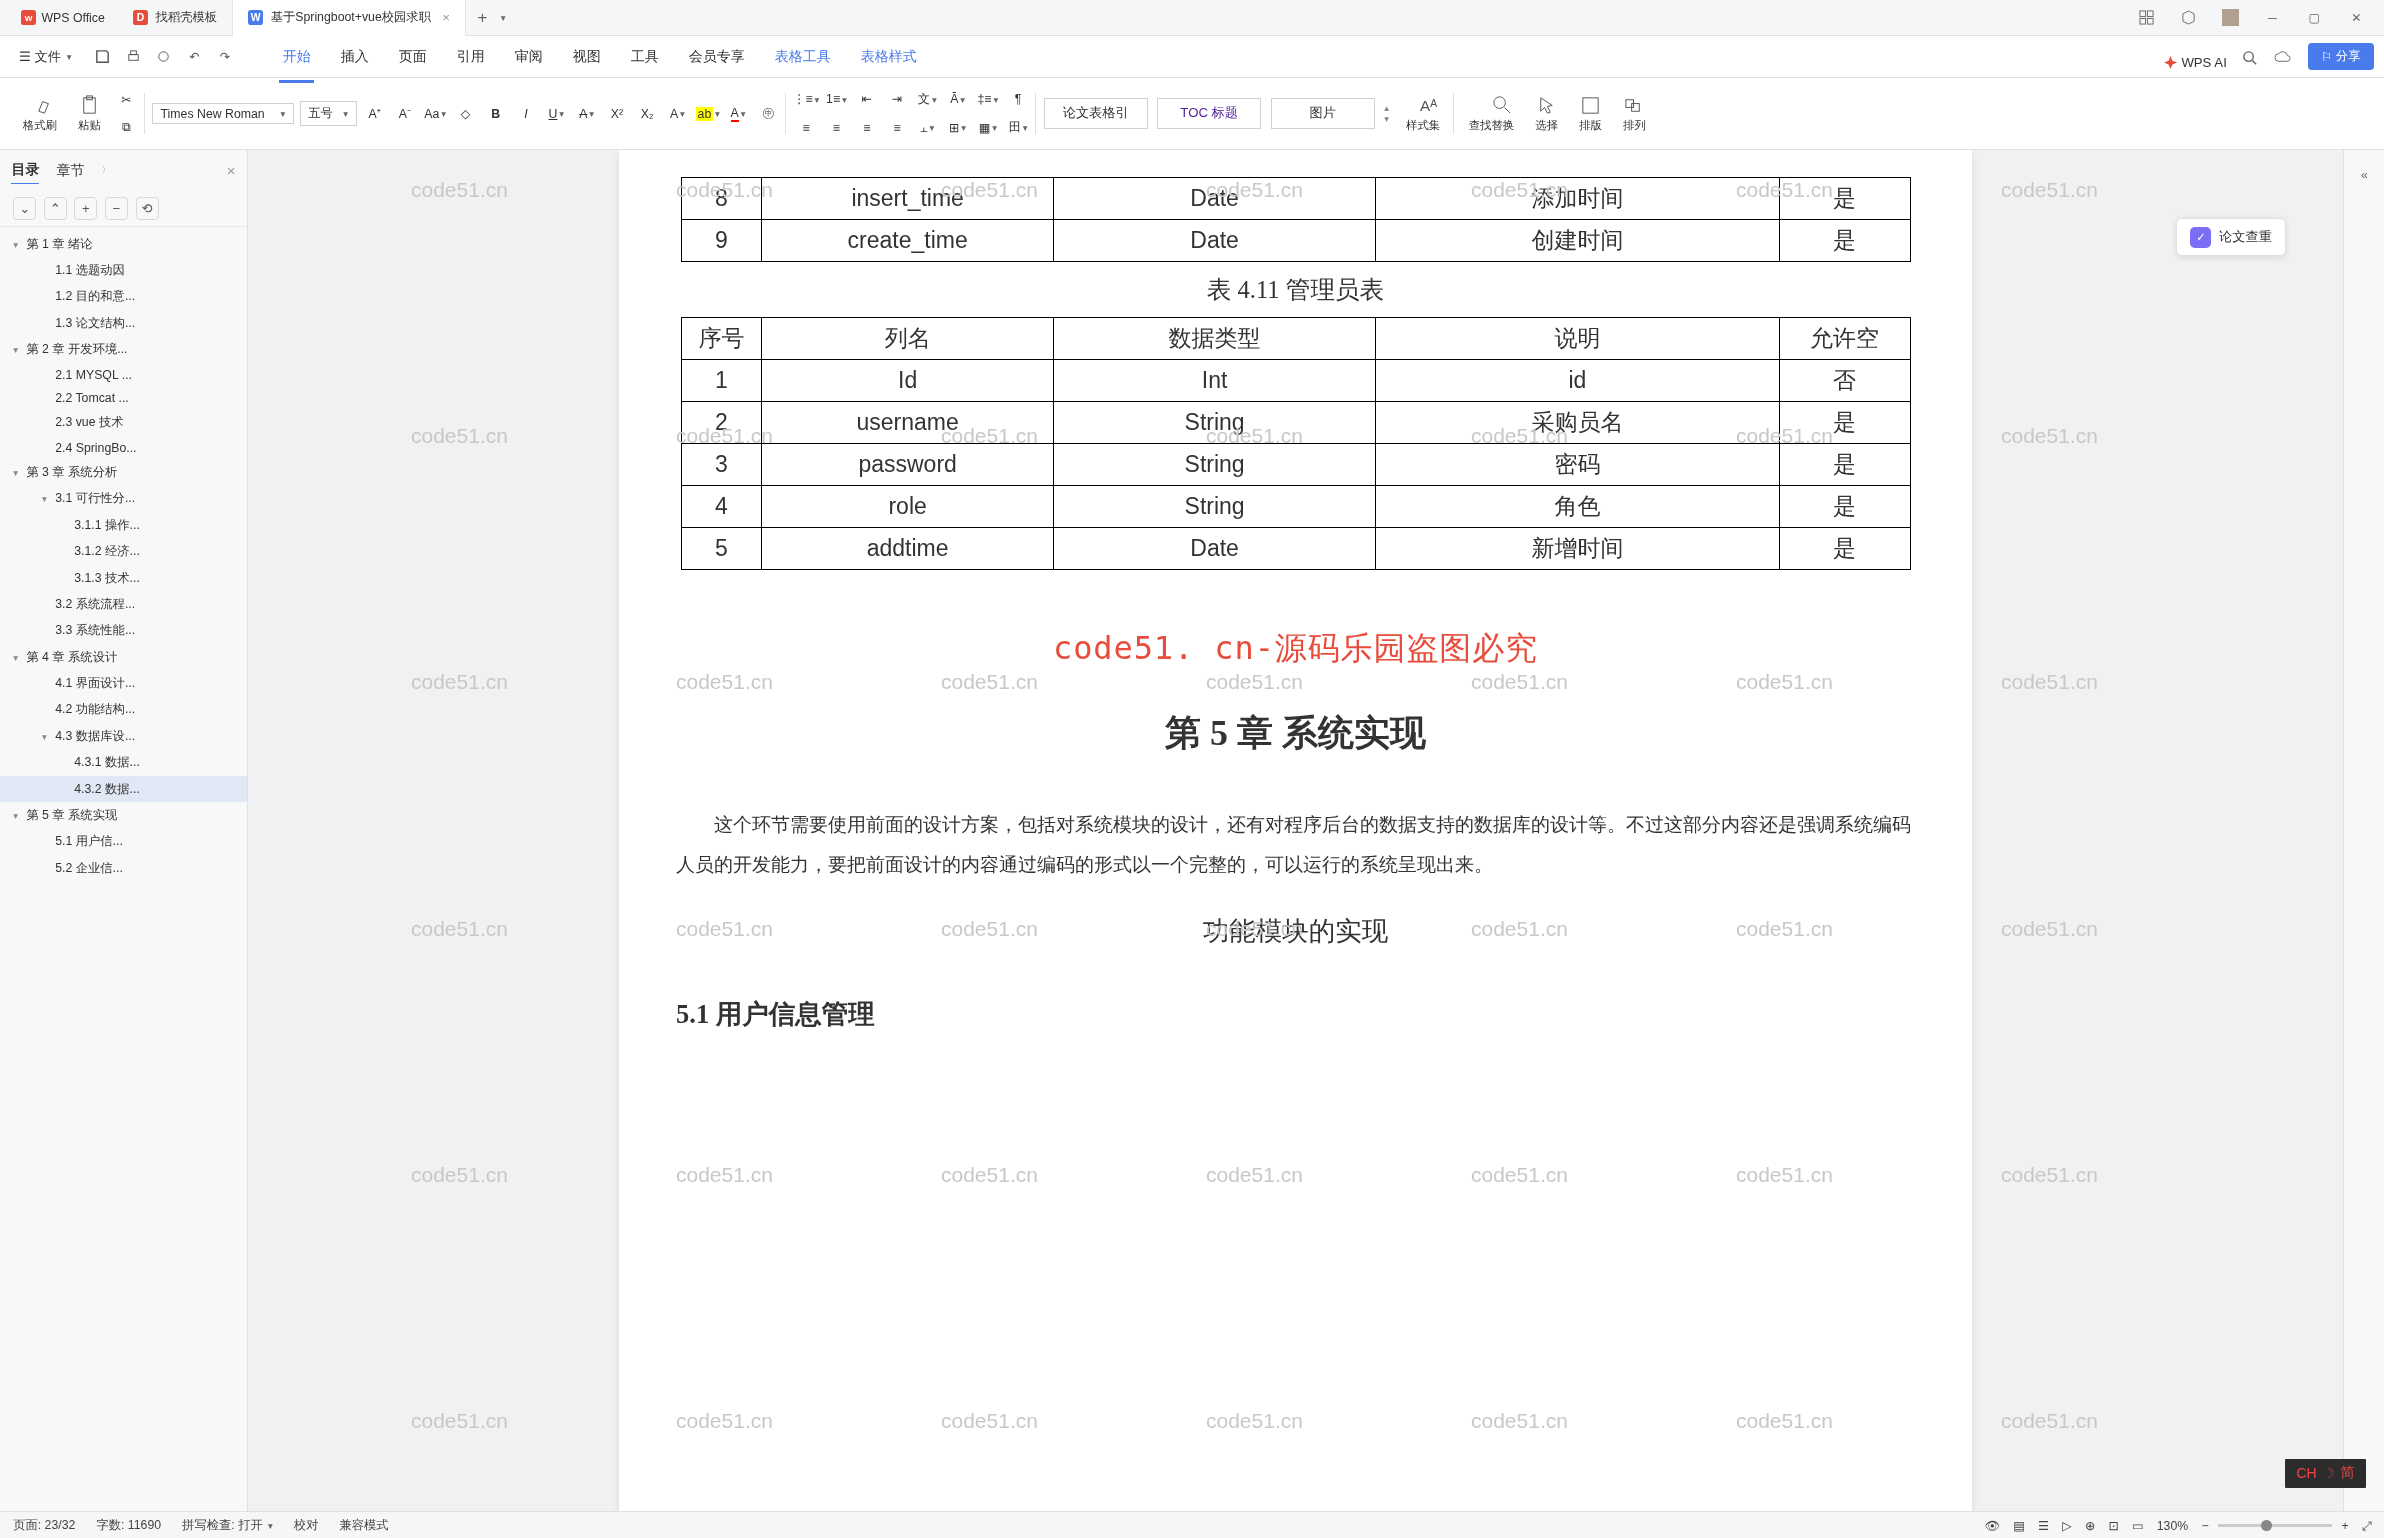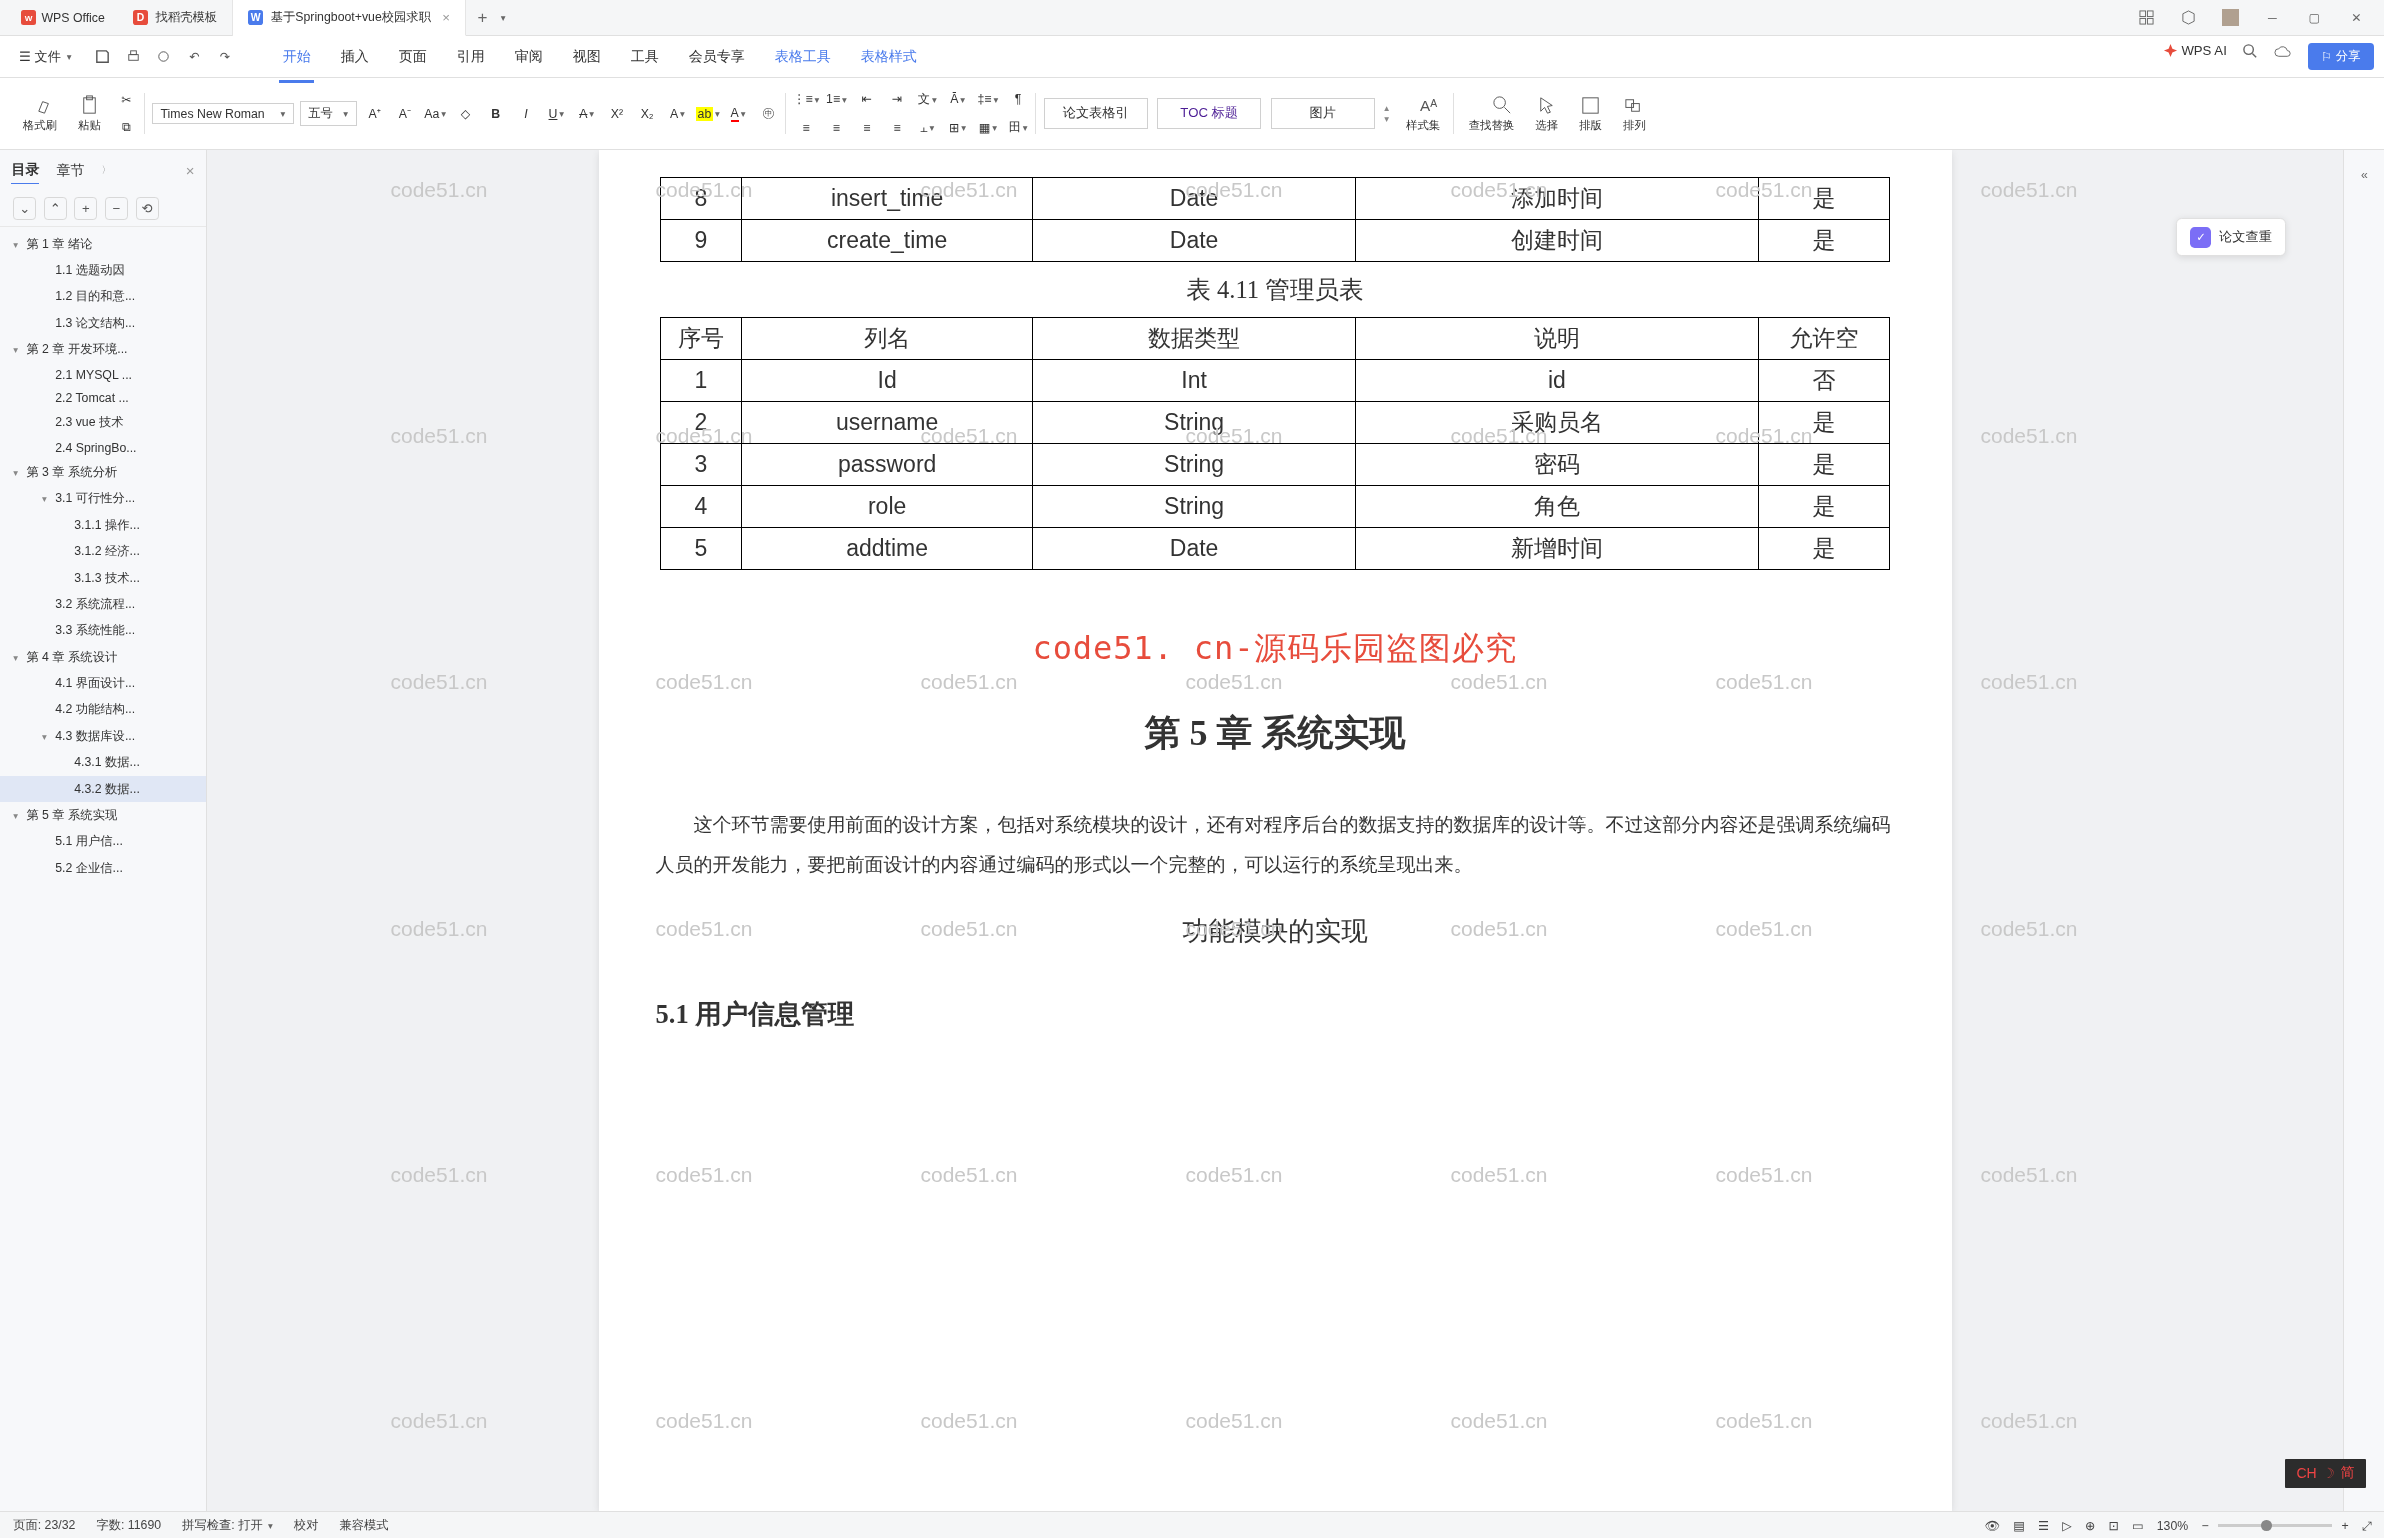--- a/index.html
+++ b/index.html
@@ -16,37 +16,37 @@
 .win-btn{width:23px;height:23px;display:flex;align-items:center;justify-content:center;color:#666;cursor:pointer}
 .menubar{height:42px;display:flex;align-items:center;padding:0 11.4px;gap:3.8px;border-bottom:0.9px solid #e0e0e0;background:#fff}
 .menu-file{display:flex;align-items:center;gap:3.8px;padding:3.8px 7.6px;font-size:13.2px}
 .menu-ql{display:flex;align-items:center;gap:9.5px;padding:0 9.5px}
 .menu-ql-btn{width:21px;height:21px;display:flex;align-items:center;justify-content:center;color:#555}
 .menu-items{display:flex;align-items:center;gap:0;margin-left:19px}
 .menu-item{padding:7.6px 15px;font-size:14px;cursor:pointer;position:relative}
 .menu-item.active{color:#4a7bec}
 .menu-item.active::after{content:"";position:absolute;bottom:-9.5px;left:11.4px;right:11.4px;height:2.8px;background:#4a7bec}
 .menu-item.blue{color:#4a7bec}
-.menubar-right{margin-left:auto;display:flex;align-items:flex-start;gap:15px}
+.menubar-right{margin-left:auto;display:flex;align-items:flex-end;gap:15px}
 .wps-ai{display:flex;align-items:center;gap:3.8px;font-size:13.2px}
 .search-ico{width:17px;height:17px}
 .share-btn{background:#4a7bec;color:#fff;padding:4.7px 13.2px;border-radius:3.8px;font-size:12.3px;display:flex;align-items:center;gap:3.8px}
 .ribbon{height:72px;display:flex;align-items:center;padding:3.8px 9.5px;gap:1.9px;border-bottom:0.9px solid #e0e0e0;background:#fff}
 .ribbon-group{display:flex;flex-direction:column;align-items:center;justify-content:center;height:100%;padding:0 5.7px;position:relative}
 .ribbon-group.bordered::after{content:"";position:absolute;right:0;top:11.4px;bottom:11.4px;width:0.9px;background:#e0e0e0}
 .rg-row{display:flex;align-items:center;gap:5.7px}
 .rg-btn-lg{display:flex;flex-direction:column;align-items:flex-end;gap:1.9px;padding:3.8px 7.6px;cursor:pointer;font-size:11.4px}
 .rg-btn-lg svg,.rg-btn-lg .ico{width:23px;height:23px}
 .rg-btn-sm{width:24.6px;height:23px;display:flex;align-items:center;justify-content:center;cursor:pointer;font-size:12.3px}
 .font-sel{border:0.9px solid #d0d0d0;padding:2.8px 7.6px;font-size:12.3px;width:142px;display:flex;align-items:center;justify-content:space-between;background:#fff}
 .size-sel{border:0.9px solid #d0d0d0;padding:2.8px 7.6px;font-size:12.3px;width:57px;display:flex;align-items:center;justify-content:space-between;background:#fff}
 .style-sel{border:0.9px solid #d0d0d0;padding:5.7px 13.2px;font-size:13.2px;min-width:104px;text-align:center;background:#fff}
 .dd{font-size:9.5px;color:#666;margin-left:1.9px}
 .workspace{display:flex;height:calc(100% - 36px - 42px - 72px - 28px);position:relative}
-.sidebar{width:207px;background:#f7f8fa;border-right:0.9px solid #e0e0e0;display:flex;flex-direction:column}
+.sidebar{width:248px;background:#f7f8fa;border-right:0.9px solid #e0e0e0;display:flex;flex-direction:column}
 .sb-tabs{display:flex;align-items:center;padding:7.6px 11.4px;gap:17px;font-size:14px}
 .sb-tab{cursor:pointer;padding:3.8px 0}
 .sb-tab.active{font-weight:600;border-bottom:1.9px solid #4a7bec}
 .sb-tab-close{margin-left:auto;color:#999;font-size:15px}
 .sb-tools{display:flex;align-items:center;gap:7.6px;padding:5.7px 13.2px;border-bottom:0.9px solid #e8e8e8}
 .sb-tool{width:23px;height:23px;display:flex;align-items:center;justify-content:center;border:0.9px solid #d8d8d8;border-radius:3.8px;font-size:13.2px;color:#555;cursor:pointer}
 .toc{flex:1;overflow:auto;padding:3.8px 0}
 .toc-item{display:flex;align-items:center;padding:4.7px 9.5px;font-size:12.3px;cursor:pointer;white-space:nowrap;overflow:hidden;text-overflow:ellipsis}
 .toc-item.l1{padding-left:13.2px;font-weight:500}
 .toc-item.l2{padding-left:42px}

